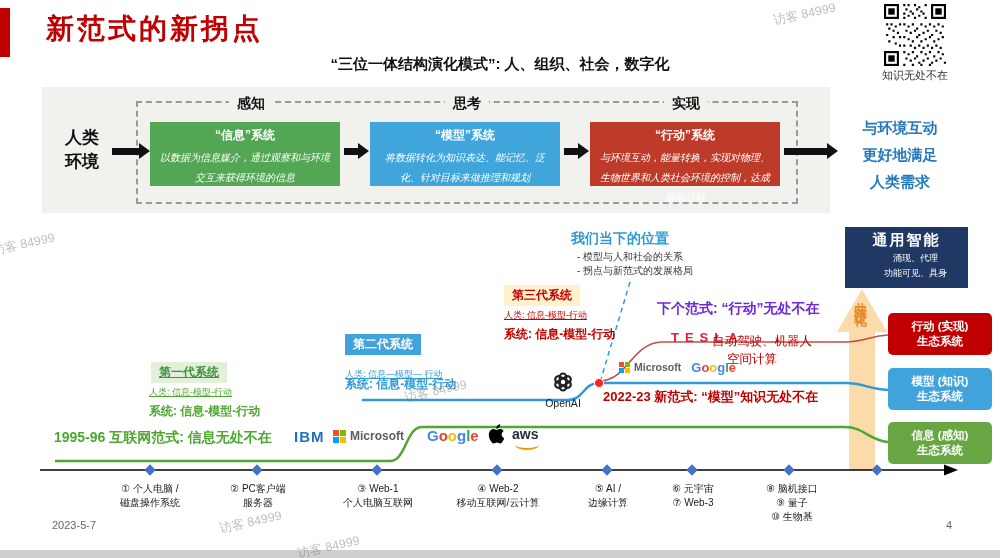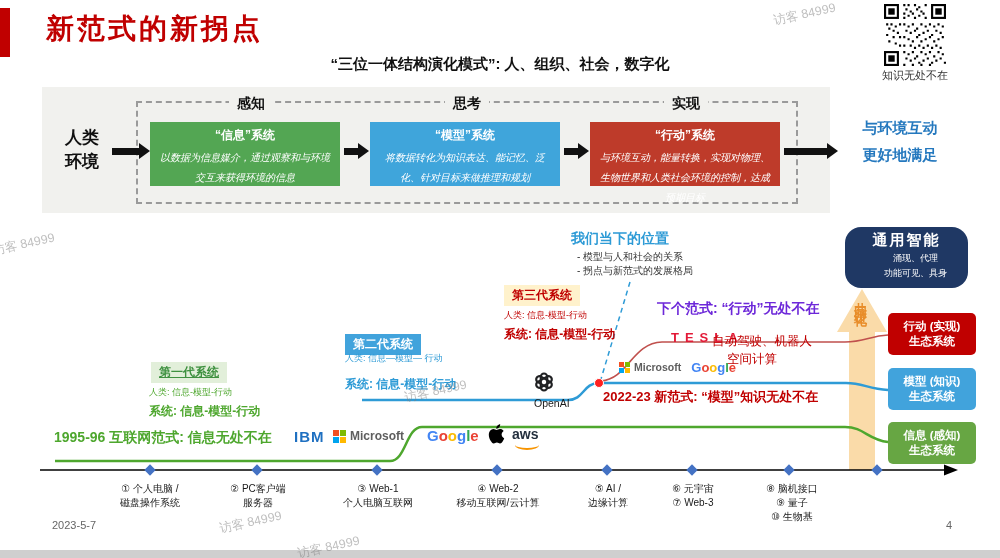--- a/index.html
+++ b/index.html
@@ -27,40 +27,40 @@
   .stage{top:122px;width:190px;height:64px;color:#fff;text-align:center;
          padding:5px 8px;box-sizing:border-box;}
   .stage-info{background:#53A653;}
   .stage-model{background:#3FA5DB;}
   .stage-action{background:#BE3B2A;}
   .stage-title{font-size:12px;font-weight:bold;}
   .stage-body{font-size:10px;font-style:italic;line-height:20px;margin-top:4px;}
   .outcome{left:834px;top:114px;width:132px;text-align:center;color:#2478BE;
            font-weight:bold;font-size:15px;line-height:27px;}
   .agi{left:845px;top:227px;width:123px;height:61px;background:#1F3864;color:#fff;
-       text-align:center;padding-top:4px;box-sizing:border-box;border-radius:16px;}
+       text-align:center;padding-top:4px;box-sizing:border-box;}
   .agi-t{font-size:15px;font-weight:bold;letter-spacing:2px;}
   .agi-s{font-size:9px;line-height:12.5px;margin-top:2px;padding-left:18px;}
   .coevo{left:851px;top:292px;writing-mode:vertical-rl;text-orientation:upright;
          color:#E88D2A;font-weight:bold;font-size:13px;letter-spacing:4px;}
-  .eco{left:888px;width:88px;height:42px;border-radius:5px;color:#fff;font-weight:bold;
+  .eco{left:888px;width:104px;height:42px;border-radius:5px;color:#fff;font-weight:bold;
        font-size:11.5px;line-height:15px;display:flex;flex-direction:column;justify-content:center;text-align:center;}
   .eco-action{top:313px;background:#C00000;}
   .eco-model{top:368px;background:#41A3DC;}
   .eco-info{top:422px;background:#67A643;}
   .cur-title{left:571px;top:230px;color:#2E9BD6;font-weight:bold;font-size:14px;}
   .bullets{left:577px;top:250px;font-size:10px;color:#333;line-height:14px;}
   .gen-label{font-weight:bold;font-size:12px;padding:2px 8px;white-space:nowrap;}
   .g3{background:#FFF2CC;color:#C00000;}
   .g2{background:#41A3DC;color:#fff;}
   .g1{background:#E2EFDA;color:#3F9140;text-decoration:underline;}
   .red-s{color:#C00000;}
   .blue-s{color:#2E9BD6;}
   .green-s{color:#4EA72E;}
-  .human-line{font-size:9px;white-space:nowrap;}
+  .human-line{font-size:9px;white-space:nowrap;text-decoration:underline;}
   .system-line{font-size:12px;font-weight:bold;white-space:nowrap;}
   .next-par{left:657px;top:300px;color:#6d28d9;font-weight:bold;font-size:14px;}
   .tesla{left:671px;top:330px;color:#E31937;font-weight:bold;font-size:13px;letter-spacing:6px;}
   .auto{color:#C00000;font-size:12.5px;}
   .par2022{left:603px;top:388px;color:#C00000;font-weight:bold;font-size:13px;}
   .internet95{left:54px;top:429px;color:#4EA72E;font-weight:bold;font-size:14px;}
   .ibm{left:294px;top:428px;color:#1F70C1;font-weight:800;font-size:15px;letter-spacing:1px;}
   .logo-row{display:flex;align-items:center;gap:4px;}
   .msq{display:inline-grid;grid-template-columns:6px 6px;grid-auto-rows:6px;gap:1px;}
   .msq.sm{grid-template-columns:5px 5px;grid-auto-rows:5px;}
@@ -71,21 +71,21 @@
   .gword span{font-weight:bold;font-size:15px;}
   .gword.sm span{font-size:13px;}
   .gword span:nth-child(1){color:#4285F4;}
   .gword span:nth-child(2){color:#EA4335;}
   .gword span:nth-child(3){color:#FBBC05;}
   .gword span:nth-child(4){color:#4285F4;}
   .gword span:nth-child(5){color:#34A853;}
   .gword span:nth-child(6){color:#EA4335;}
   .awsword{font-weight:bold;font-size:14px;color:#232F3E;line-height:12px;}
   .smile{width:24px;height:8px;border-bottom:2.5px solid #F79400;border-radius:50%;margin-left:3px;}
-  .openai{left:534px;top:372px;width:58px;}
+  .openai{left:534px;top:372px;width:58px;text-align:center;}
   .openai-label{font-size:10.5px;color:#1a1a1a;margin-top:1px;}
   .tl{top:482px;transform:translateX(-50%);font-size:10px;line-height:14px;color:#1a1a1a;
       text-align:center;white-space:nowrap;}
   .footer-text{color:#666;font-size:11px;}
   .strip{left:0;top:550px;width:1000px;height:8px;background:#cfcfcf;}
 </style>
 </head>
 <body>
 
 <div id="slide">
@@ -145,20 +145,21 @@
     <div class="stage-body">将数据转化为知识表达、能记忆、泛化、针对目标来做推理和规划</div>
   </div>
   <div class="abs stage stage-action" style="left:590px;">
     <div class="stage-title">“行动”系统</div>
     <div class="stage-body">与环境互动，能量转换，实现对物理、生物世界和人类社会环境的控制，达成预期目标</div>
   </div>
 
   <div class="abs outcome">
     <div>与环境互动</div>
     <div>更好地满足</div>
+    <div>人类需求</div>
   </div>
 
   <svg class="overlay" width="1000" height="558" viewBox="0 0 1000 558">
     <polygon points="849,470 849,332 837,332 862,289 887,332 875,332 875,470" fill="#FAD7A0" opacity="0.9"></polygon>
     <path d="M55,461 L390,461 C406,461 406,427 422,427 L845,427 C864,427 868,440 888,442" stroke="#4EA72E" stroke-width="2.5" fill="none"></path>
     <path d="M362,400 L568,400 C584,400 583,383 599,383 L846,383 C863,383 868,389 888,390" stroke="#2E9BD6" stroke-width="2.5" fill="none"></path>
     <path d="M601,381 C628,379 632,343 662,342 L845,342 C864,342 870,336 888,335" stroke="#C0504D" stroke-width="1.6" fill="none"></path>
     <path d="M630,282 L601,379" stroke="#2E9BD6" stroke-width="1.5" stroke-dasharray="5,4" fill="none"></path>
     <circle cx="599" cy="383" r="4.5" fill="#FF2020" stroke="#fff" stroke-width="1"></circle>
     <line x1="40" y1="470" x2="944" y2="470" stroke="#000" stroke-width="1.5"></line>
@@ -204,21 +205,21 @@
   <div class="abs gen-label g3" style="left:504px;top:285px;">第三代系统</div>
   <div class="abs human-line red-s" style="left:504px;top:309px;">人类: 信息-模型-行动</div>
   <div class="abs system-line red-s" style="left:504px;top:326px;">系统: 信息-模型-行动</div>
 
   <div class="abs next-par">下个范式: “行动”无处不在</div>
   <div class="abs tesla">TESLA</div>
   <div class="abs auto" style="left:712px;top:333px;">自动驾驶、机器人</div>
   <div class="abs auto" style="left:727px;top:351px;">空间计算</div>
 
   <div class="abs gen-label g2" style="left:345px;top:334px;">第二代系统</div>
-  <div class="abs human-line blue-s" style="left:345px;top:352px;text-align:right;">人类: 信息—模型— 行动</div>
+  <div class="abs human-line blue-s" style="left:345px;top:368px;text-align:right;">人类: 信息—模型— 行动</div>
   <div class="abs system-line blue-s" style="left:345px;top:376px;">系统: 信息-模型-行动</div>
 
   <div class="abs logo-row" style="left:619px;top:358px;gap:10px;">
     <span class="logo-row">
       <span class="msq sm">
           <i class="mc1"></i>
           <i class="mc2"></i>
           <i class="mc3"></i>
           <i class="mc4"></i>
         </span>

